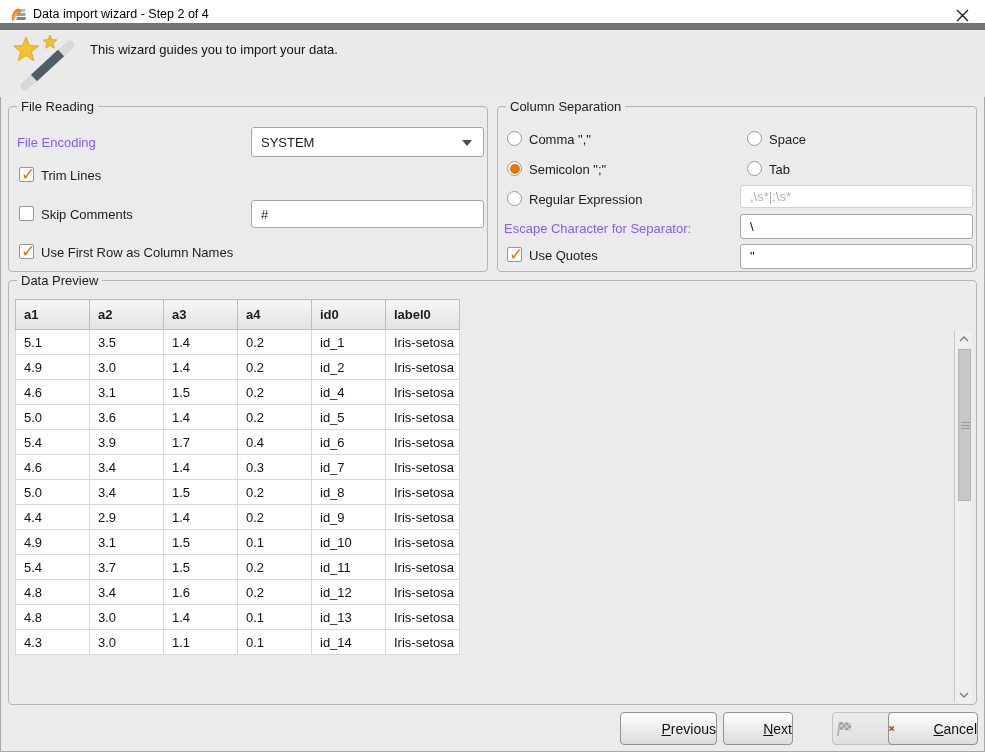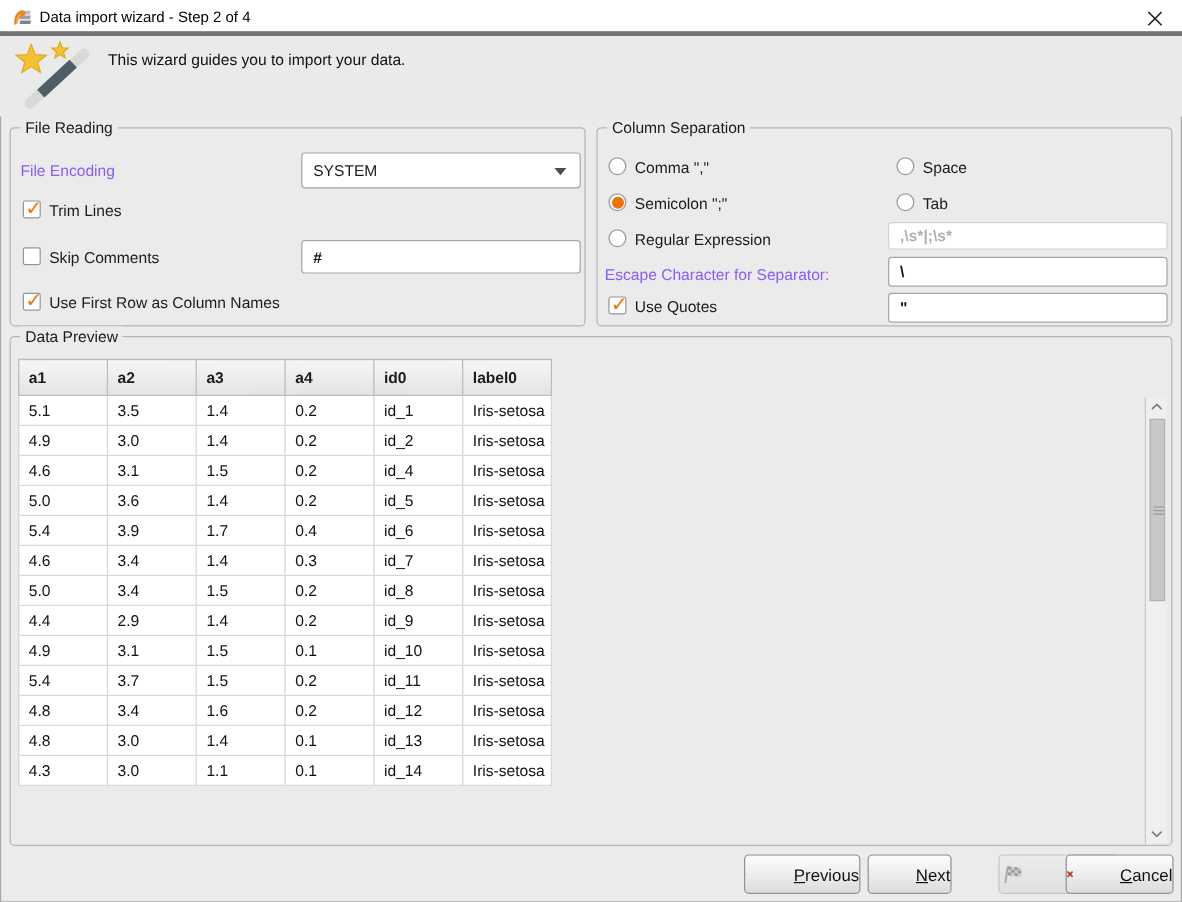--- a/index.html
+++ b/index.html
@@ -6,21 +6,21 @@
   html,body { width:985px; height:752px; }
   body {
     font-family:"Liberation Sans","DejaVu Sans",sans-serif;
     font-size:13px; color:#1c1c1c; background:#ebebeb;
     position:relative; overflow:hidden;
     box-shadow: inset 0 0 0 1px #a8a8a8;
   }
 
   
   .titlebar { position:absolute; left:0; top:0; width:985px; height:30px;
-    background:#ffffff; border-bottom:4px solid #737373; }
+    background:#ffffff; border-bottom:7px solid #737373; }
   .titlebar .app-icon { position:absolute; left:10px; top:7px; width:17px; height:17px; }
   .titlebar .title { position:absolute; left:33px; top:7px; font-size:12.5px; color:#000; }
   .close-btn { position:absolute; right:12px; top:5px; width:22px; height:20px;
     display:flex; align-items:center; justify-content:center;
     background:none; border:none; cursor:pointer; }
 
   
   .header-band { position:absolute; left:0; top:30px; width:985px; height:67px; background:#eaeaea; }
   .wizard-icon { position:absolute; left:9px; top:3px; }
   .header-text { position:absolute; left:90px; top:11px; line-height:18px; font-size:13px; color:#111; }
@@ -33,21 +33,21 @@
 
   #group-file-reading { left:8px; top:106px; width:480px; height:166px; }
   #group-column-sep  { left:497px; top:106px; width:480px; height:166px; }
   #group-data-preview{ left:8px; top:280px; width:969px; height:425px; }
 
   .field-label { position:absolute; font-size:13px; color:#8b5cf6; }
 
   
   .textfield { position:absolute; background:#fff; border:1px solid #a6a6a6;
     border-radius:3px; font-size:13px; color:#111; padding:0 9px;
-    font-family:"Liberation Sans","DejaVu Sans",sans-serif;font-weight:bold; }
+    font-family:"Liberation Sans","DejaVu Sans",sans-serif; }
   .textfield:disabled, .textfield.disabled { color:#b0b0b0; border-color:#d2d2d2; background:#fff; }
 
   .dropdown { position:absolute; background:#fff; border:1px solid #a6a6a6; border-radius:3px;
     display:flex; align-items:center; padding:0 9px; cursor:default; }
   .dropdown .caret { position:absolute; right:11px; top:50%; margin-top:-2px;
     width:0; height:0; border-left:5px solid transparent; border-right:5px solid transparent;
     border-top:6px solid #4d4d4d; }
 
   .checkbox { position:absolute; width:15px; height:15px; background:#fff;
     border:1px solid #969696; border-radius:2px; }

